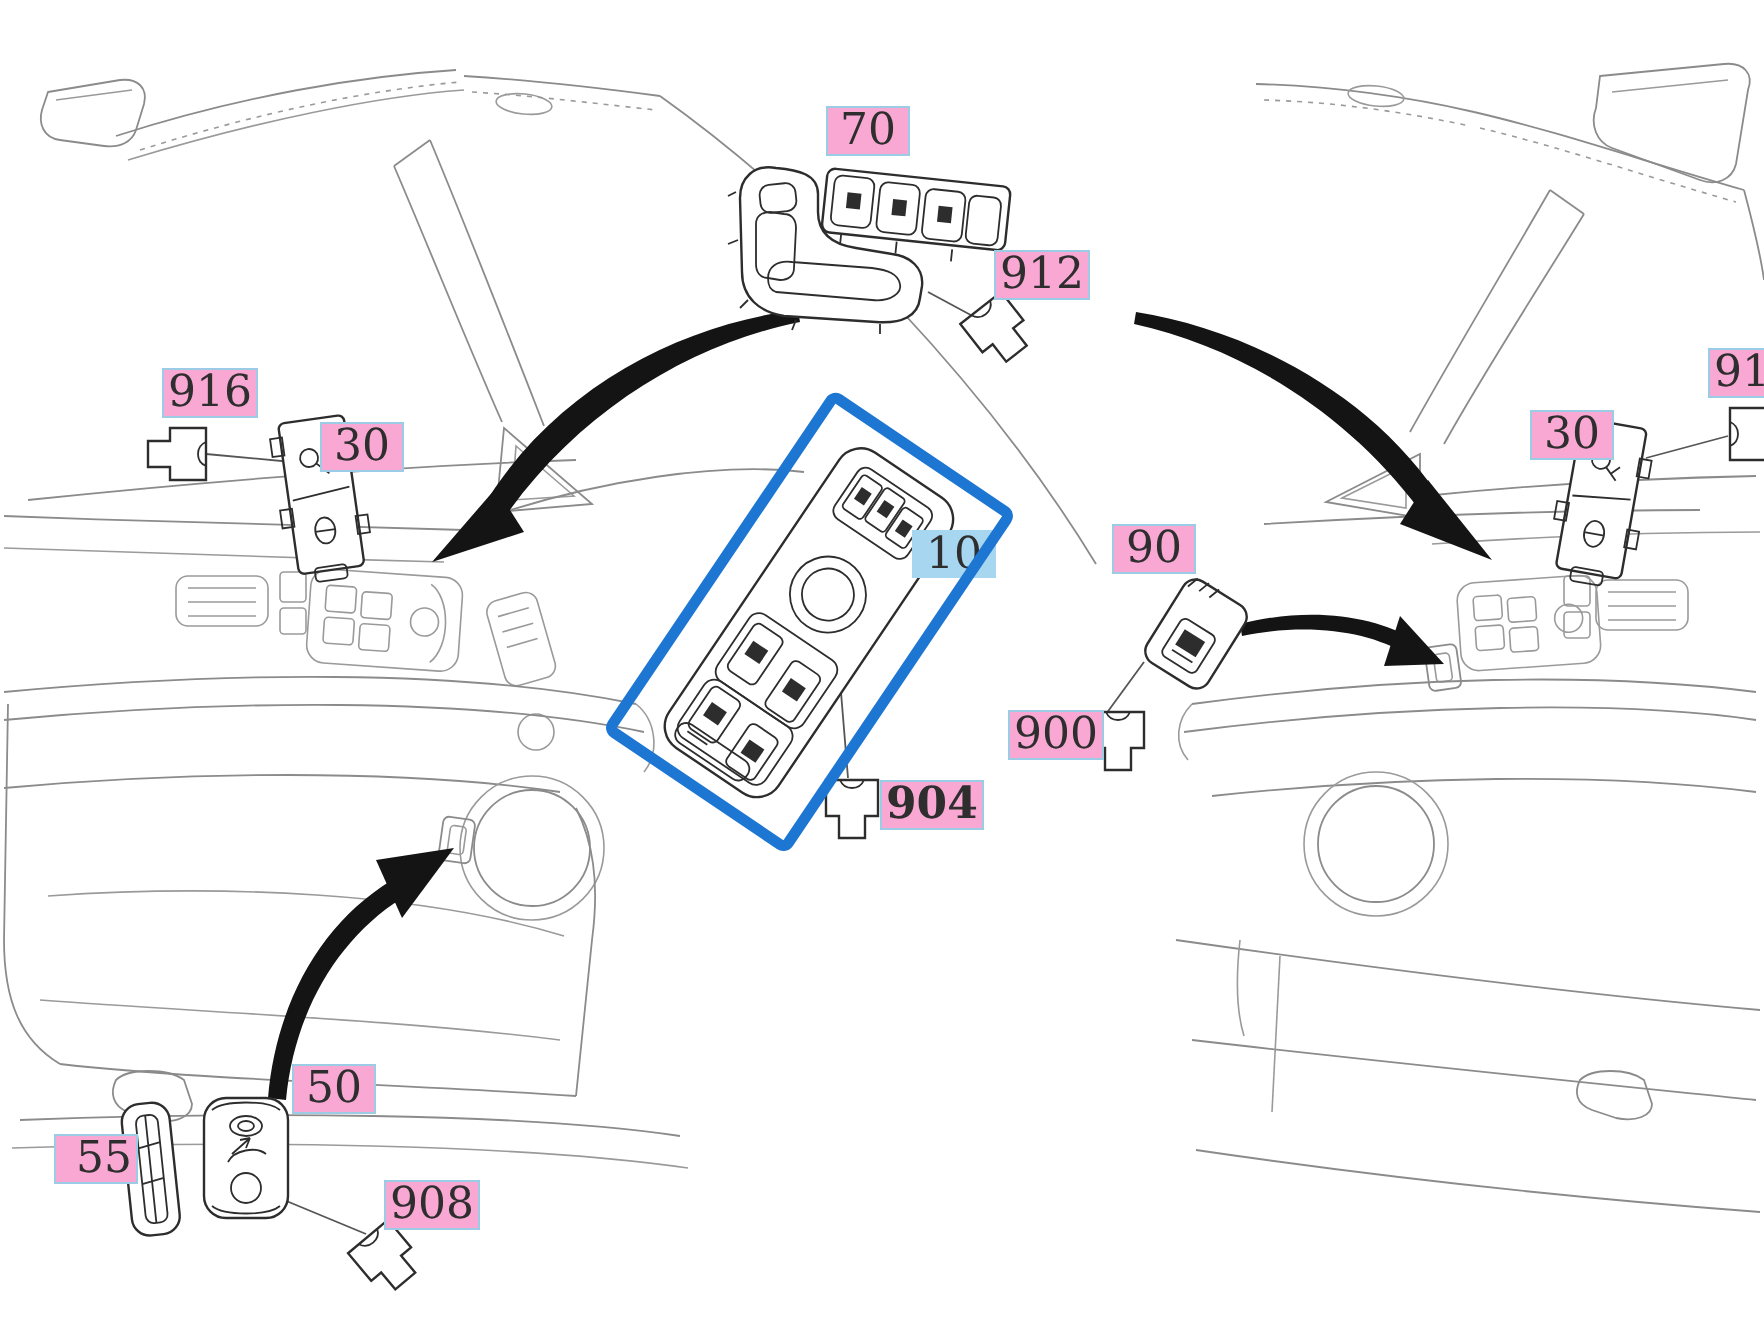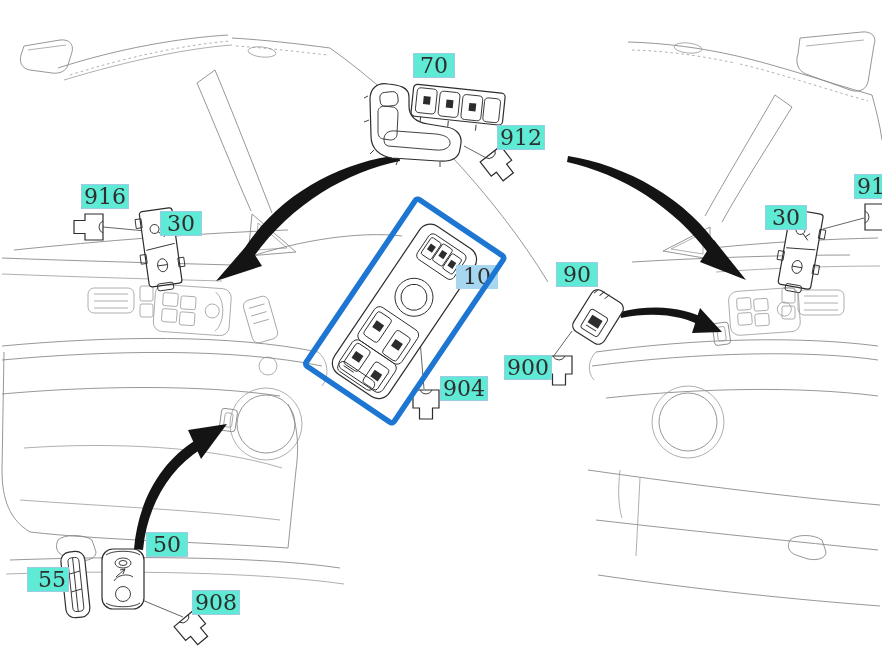--- a/index.html
+++ b/index.html
@@ -3,21 +3,21 @@
 <meta charset="utf-8">
 <style>
   html,body{margin:0;padding:0;background:#ffffff;}
   #stage{
     position:relative;width:882px;height:659px;background:#ffffff;
     overflow:hidden;font-family:"DejaVu Serif", serif;
   }
   #art{position:absolute;left:0;top:0;}
   .callout{
     position:absolute;box-sizing:border-box;
-    border:1px solid #9ccce5;background:#5eead4;color:#2e2e2e;
+    border:1px solid #9ccce5;background:#f9a8d4;color:#2e2e2e;
     font-family:"DejaVu Serif", serif;font-size:22px;line-height:23px;
     text-align:center;padding:0 2px;min-width:42px;height:25px;
     cursor:pointer;
   }
   .door{stroke:#8b8b8b;stroke-width:0.9;fill:none;}
   .doorline2{stroke:#9a9a9a;stroke-width:0.8;fill:none;}
   .dash-dot{stroke:#9a9a9a;stroke-width:0.8;fill:none;stroke-dasharray:2.5,3;}
   .partthin{stroke:#2d2d2d;stroke-width:0.9;fill:none;}
   .partfill{stroke:#2d2d2d;stroke-width:1.2;fill:#ffffff;}
   .leader{stroke:#555555;stroke-width:0.9;fill:none;}
@@ -302,21 +302,21 @@
     <text x="477" y="284" text-anchor="middle" font-family="DejaVu Serif, serif" font-size="22" fill="#2e2e2e">10</text>
   </g>
 
   <rect x="0" y="0" width="106" height="201" rx="3" transform="translate(417,198) rotate(34)" fill="none" stroke="#1d76d2" stroke-width="5.5"></rect>
 </svg>
 
 <div class="callout" style="left:81px;top:184px;">916</div>
 <div class="callout" style="left:160px;top:211px;">30</div>
 <div class="callout" style="left:413px;top:53px;">70</div>
 <div class="callout" style="left:497px;top:125px;">912</div>
-<div class="callout" style="left:440px;top:376px;">904</div>
+<div class="callout" style="left:440px;top:390px;font-weight:bold;">904</div>
 <div class="callout" style="left:556px;top:262px;">90</div>
 <div class="callout" style="left:504px;top:355px;">900</div>
 <div class="callout" style="left:765px;top:205px;">30</div>
 <div class="callout" style="left:854px;top:174px;">916</div>
 <div class="callout" style="left:27px;top:567px;text-align:right;">55</div>
 <div class="callout" style="left:146px;top:532px;">50</div>
 <div class="callout" style="left:192px;top:590px;text-align:right;">908</div>
 
 </div>
 

